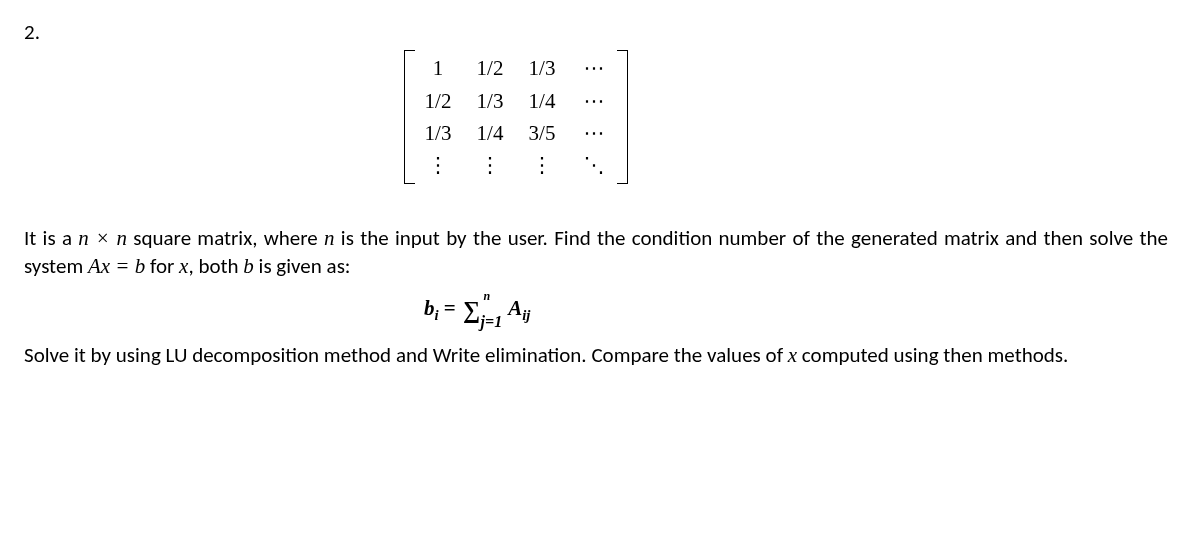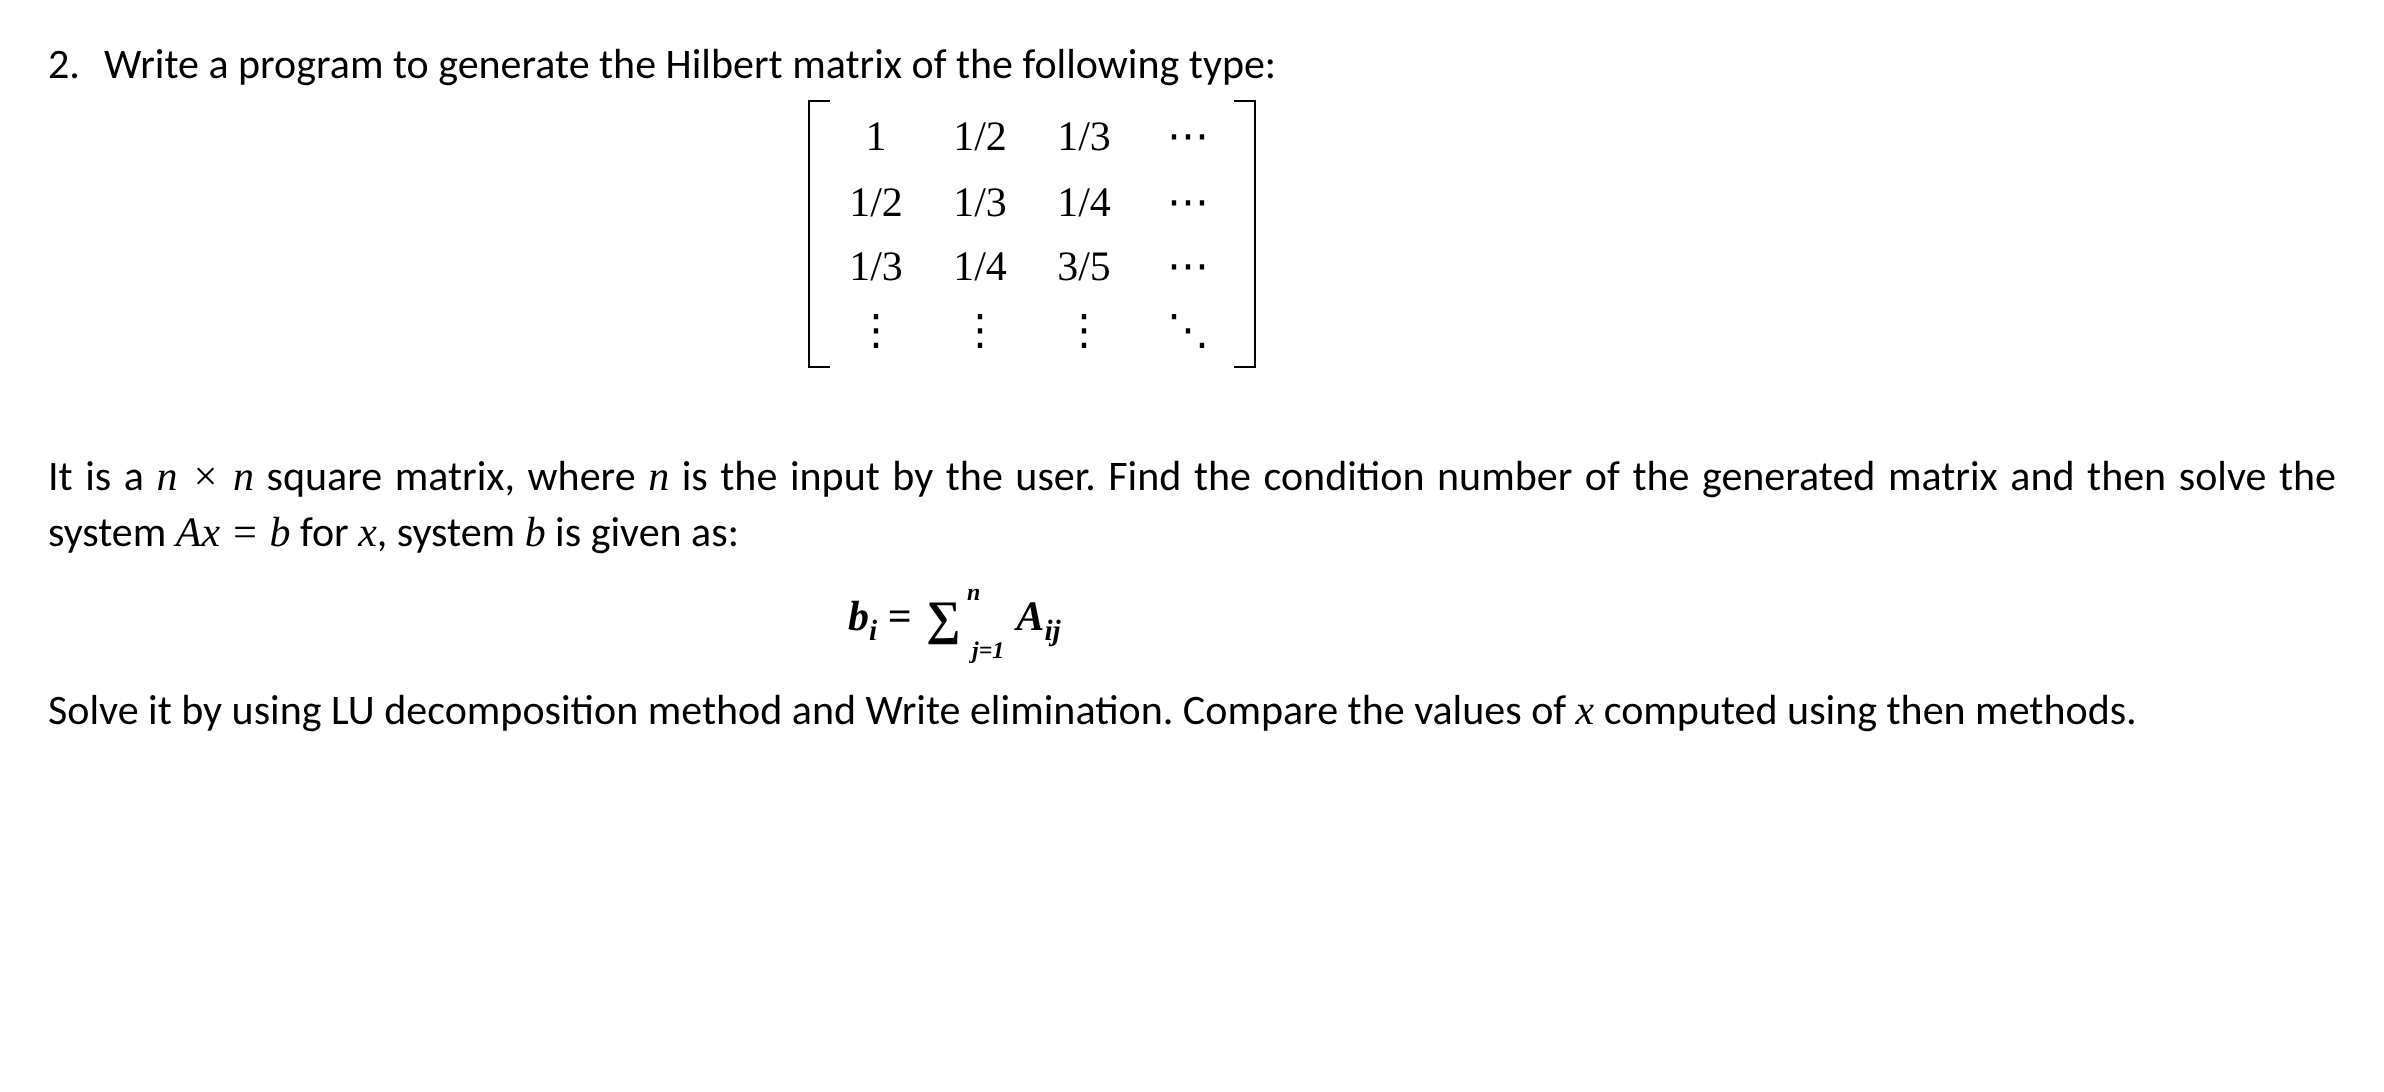--- a/index.html
+++ b/index.html
@@ -77,31 +77,30 @@
     position: absolute;
     top: -6px;
     right: -10px;
     font-size: 12px;
     font-style: italic;
   }
   .sum .lower {
     position: absolute;
     bottom: -6px;
     right: -22px;
-    font-size: 12px;
+    font-size: 16px;
     font-style: italic;
   }
   .sum-after { margin-left: 26px; }
 </style>
 </head>
 <body>
 
 <div class="question-line">
   <span class="qnum">2.</span>
-  <span>Write a program to generate the Hilbert matrix of the following type:</span>
 </div>
 
 <div class="matrix-wrap">
   <div class="matrix">
     <div class="bracket left"></div>
     <div class="mgrid">
       <span>1</span>
       <span>1/2</span>
       <span>1/3</span>
       <span>⋯</span>
@@ -116,21 +115,21 @@
       <span>⋮</span>
       <span>⋮</span>
       <span>⋮</span>
       <span>⋱</span>
     </div>
     <div class="bracket right"></div>
   </div>
 </div>
 
 <p class="para">
-  <span>It is a </span><span class="italic">n × n</span><span> square matrix, where </span><span class="italic">n</span><span> is the input by the user. Find the condition number of the generated matrix and then solve the system </span><span class="italic">Ax = b</span><span> for </span><span class="italic">x</span><span>, system </span><span class="italic">b</span><span> is given as:</span>
+  <span>It is a </span><span class="italic">n × n</span><span> square matrix, where </span><span class="italic">n</span><span> is the input by the user. Find the condition number of the generated matrix and then solve the system </span><span class="italic">Ax = b</span><span> for </span><span class="italic">x</span><span>, both </span><span class="italic">b</span><span> is given as:</span>
 </p>
 
 <div class="formula">
   <span class="italic">b</span><sub class="italic">i</sub><span> =  </span><span class="sum"><span>∑</span><span class="upper">n</span><span class="lower">j=1</span></span><span class="italic sum-after">A</span><sub class="italic">ij</sub>
 </div>
 
 <p class="para">
   <span>Solve it by using LU decomposition method and Write elimination. Compare the values of </span><span class="italic">x</span><span> computed using then methods.</span>
 </p>
 

